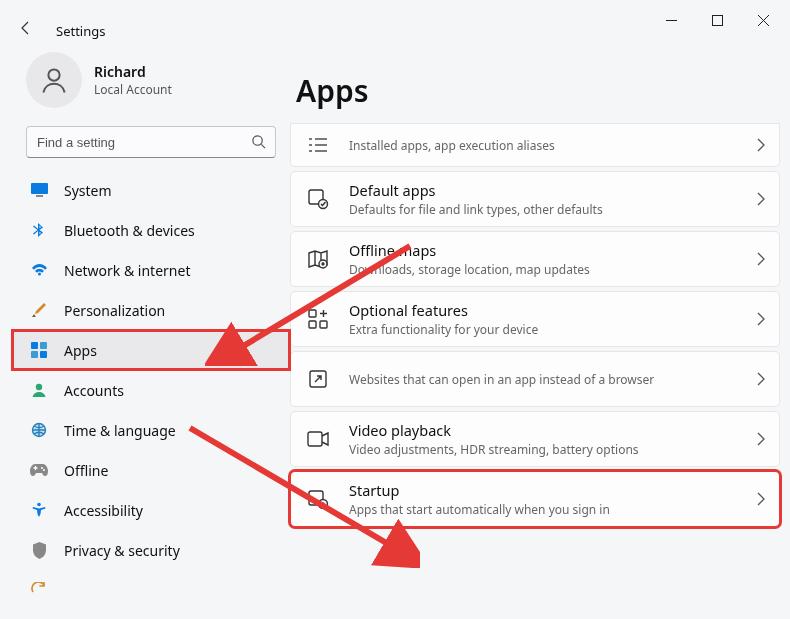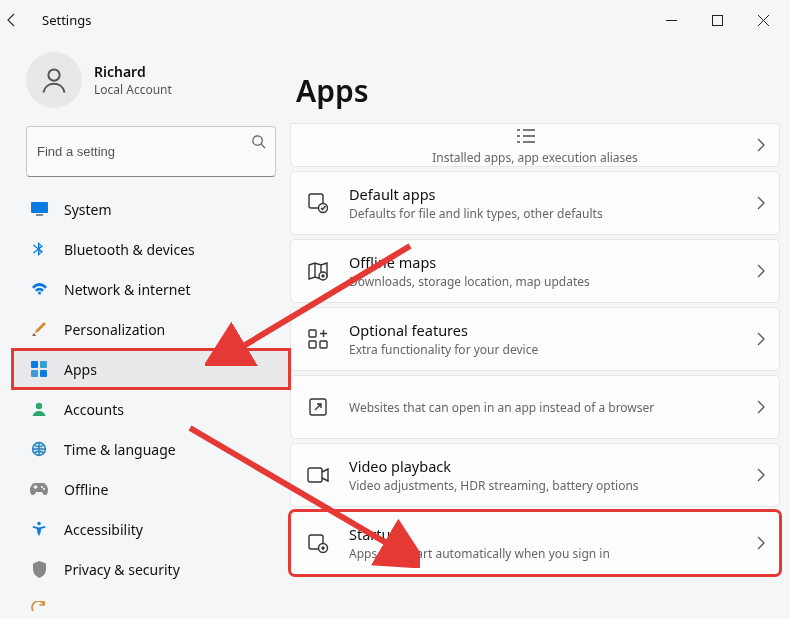--- a/index.html
+++ b/index.html
@@ -1,48 +1,48 @@
 <!DOCTYPE html>
 <html><head>
 <meta charset="utf-8">
 <style>
   * { box-sizing: border-box; margin: 0; padding: 0; }
   body { font-family: "Segoe UI", system-ui, -apple-system, sans-serif; background: #f5f6f8; width: 790px; height: 619px; overflow: hidden; position: relative; }
   
-  .titlebar { height: 40px; display: flex; align-items: center; }
+  .titlebar { height: 40px; display: flex; align-items: flex-end; padding-left: 14px; }
   .titlebar .back { width: 24px; height: 24px; display:flex; align-items:center; justify-content:center; color:#333; cursor:pointer; }
   .titlebar .title { margin-left: 18px; font-size: 13px; color:#111; }
   .titlebar .winctl { position:absolute; right:4px; top:0; display:flex; gap:0; }
   .titlebar .winbtn { width:46px; height:40px; display:flex; align-items:center; justify-content:center; color:#222; cursor:pointer; }
   
   .layout { display:flex; height: calc(619px - 40px); }
   .sidebar { width: 290px; flex:0 0 290px; padding: 8px 0 0 12px; }
   
   .profile { display:flex; align-items:center; padding: 4px 0 18px 14px; gap: 12px; }
   .avatar { width:56px; height:56px; border-radius:50%; background:#e8e8ea; display:flex; align-items:center; justify-content:center; color:#666; }
   .profile .name { font-size:14px; font-weight:600; color:#111; }
   .profile .sub { font-size:12px; color:#555;text-align:right; }
   
   .search { margin: 0 14px 12px 14px; position:relative; }
-  .search input { width:100%; height:51px; border:1px solid #c8c8ca; border-bottom:1.5px solid #888; border-radius:4px; background:#fbfbfd; font-size:13px; padding: 0 34px 0 10px; outline:none; color:#222; }
+  .search input { width:100%; height:32px; border:1px solid #c8c8ca; border-bottom:1.5px solid #888; border-radius:4px; background:#fbfbfd; font-size:13px; padding: 0 34px 0 10px; outline:none; color:#222; }
   .search input::placeholder { color:#555; }
   .search .icon { position:absolute; right:10px; top:8px; color:#555; }
   
   .nav { }
   .nav-item { height: 40px; display:flex; align-items:center; padding-left: 18px; gap: 16px; font-size:14px; color:#111; cursor:pointer; position:relative; }
   .nav-item .icon { width:18px; height:18px; display:flex; align-items:center; justify-content:center; }
   .nav-item.active { background:#e9e9ec; border-radius:0; }
   .nav-item.highlight { outline: 3px solid #e53935; outline-offset:-2px; z-index:1; }
   
   .main { flex:1; padding: 30px 10px 0 0; }
   .main h1 { font-size:30px; font-weight:600; color:#111; margin-bottom: 12px; margin-left:6px; }
   
   .cardlist { display:flex; flex-direction:column; gap:4px; }
-  .card { background:#fdfdfe; border:1px solid #e6e6e8; border-radius:5px; height:64px; display:flex; align-items:center; padding: 0 14px; cursor:pointer; position:relative; }
-  .card.short { height:44px; border-top-left-radius:0; border-top-right-radius:0;flex-direction:column; }
+  .card { background:#fdfdfe; border:1px solid #e6e6e8; border-radius:5px; height:56px; display:flex; align-items:center; padding: 0 14px; cursor:pointer; position:relative; }
+  .card.short { height:44px; border-top-left-radius:0; border-top-right-radius:0; }
   .card .icon { width:26px; height:26px; display:flex; align-items:center; justify-content:center; color:#333; margin-right: 18px; }
   .card .txt .t { font-size:14.5px; color:#111; }
   .card .txt .s { font-size:12px; color:#666; margin-top:1px; }
   .card .chev { position:absolute; right:14px; top:50%; transform:translateY(-50%); color:#555; }
   .card.hl { outline:3px solid #e53935; outline-offset:-1px; z-index:2; }
   
   svg { display:block; }
   
   
   .arrow { position:absolute; pointer-events:none; z-index:5; }

